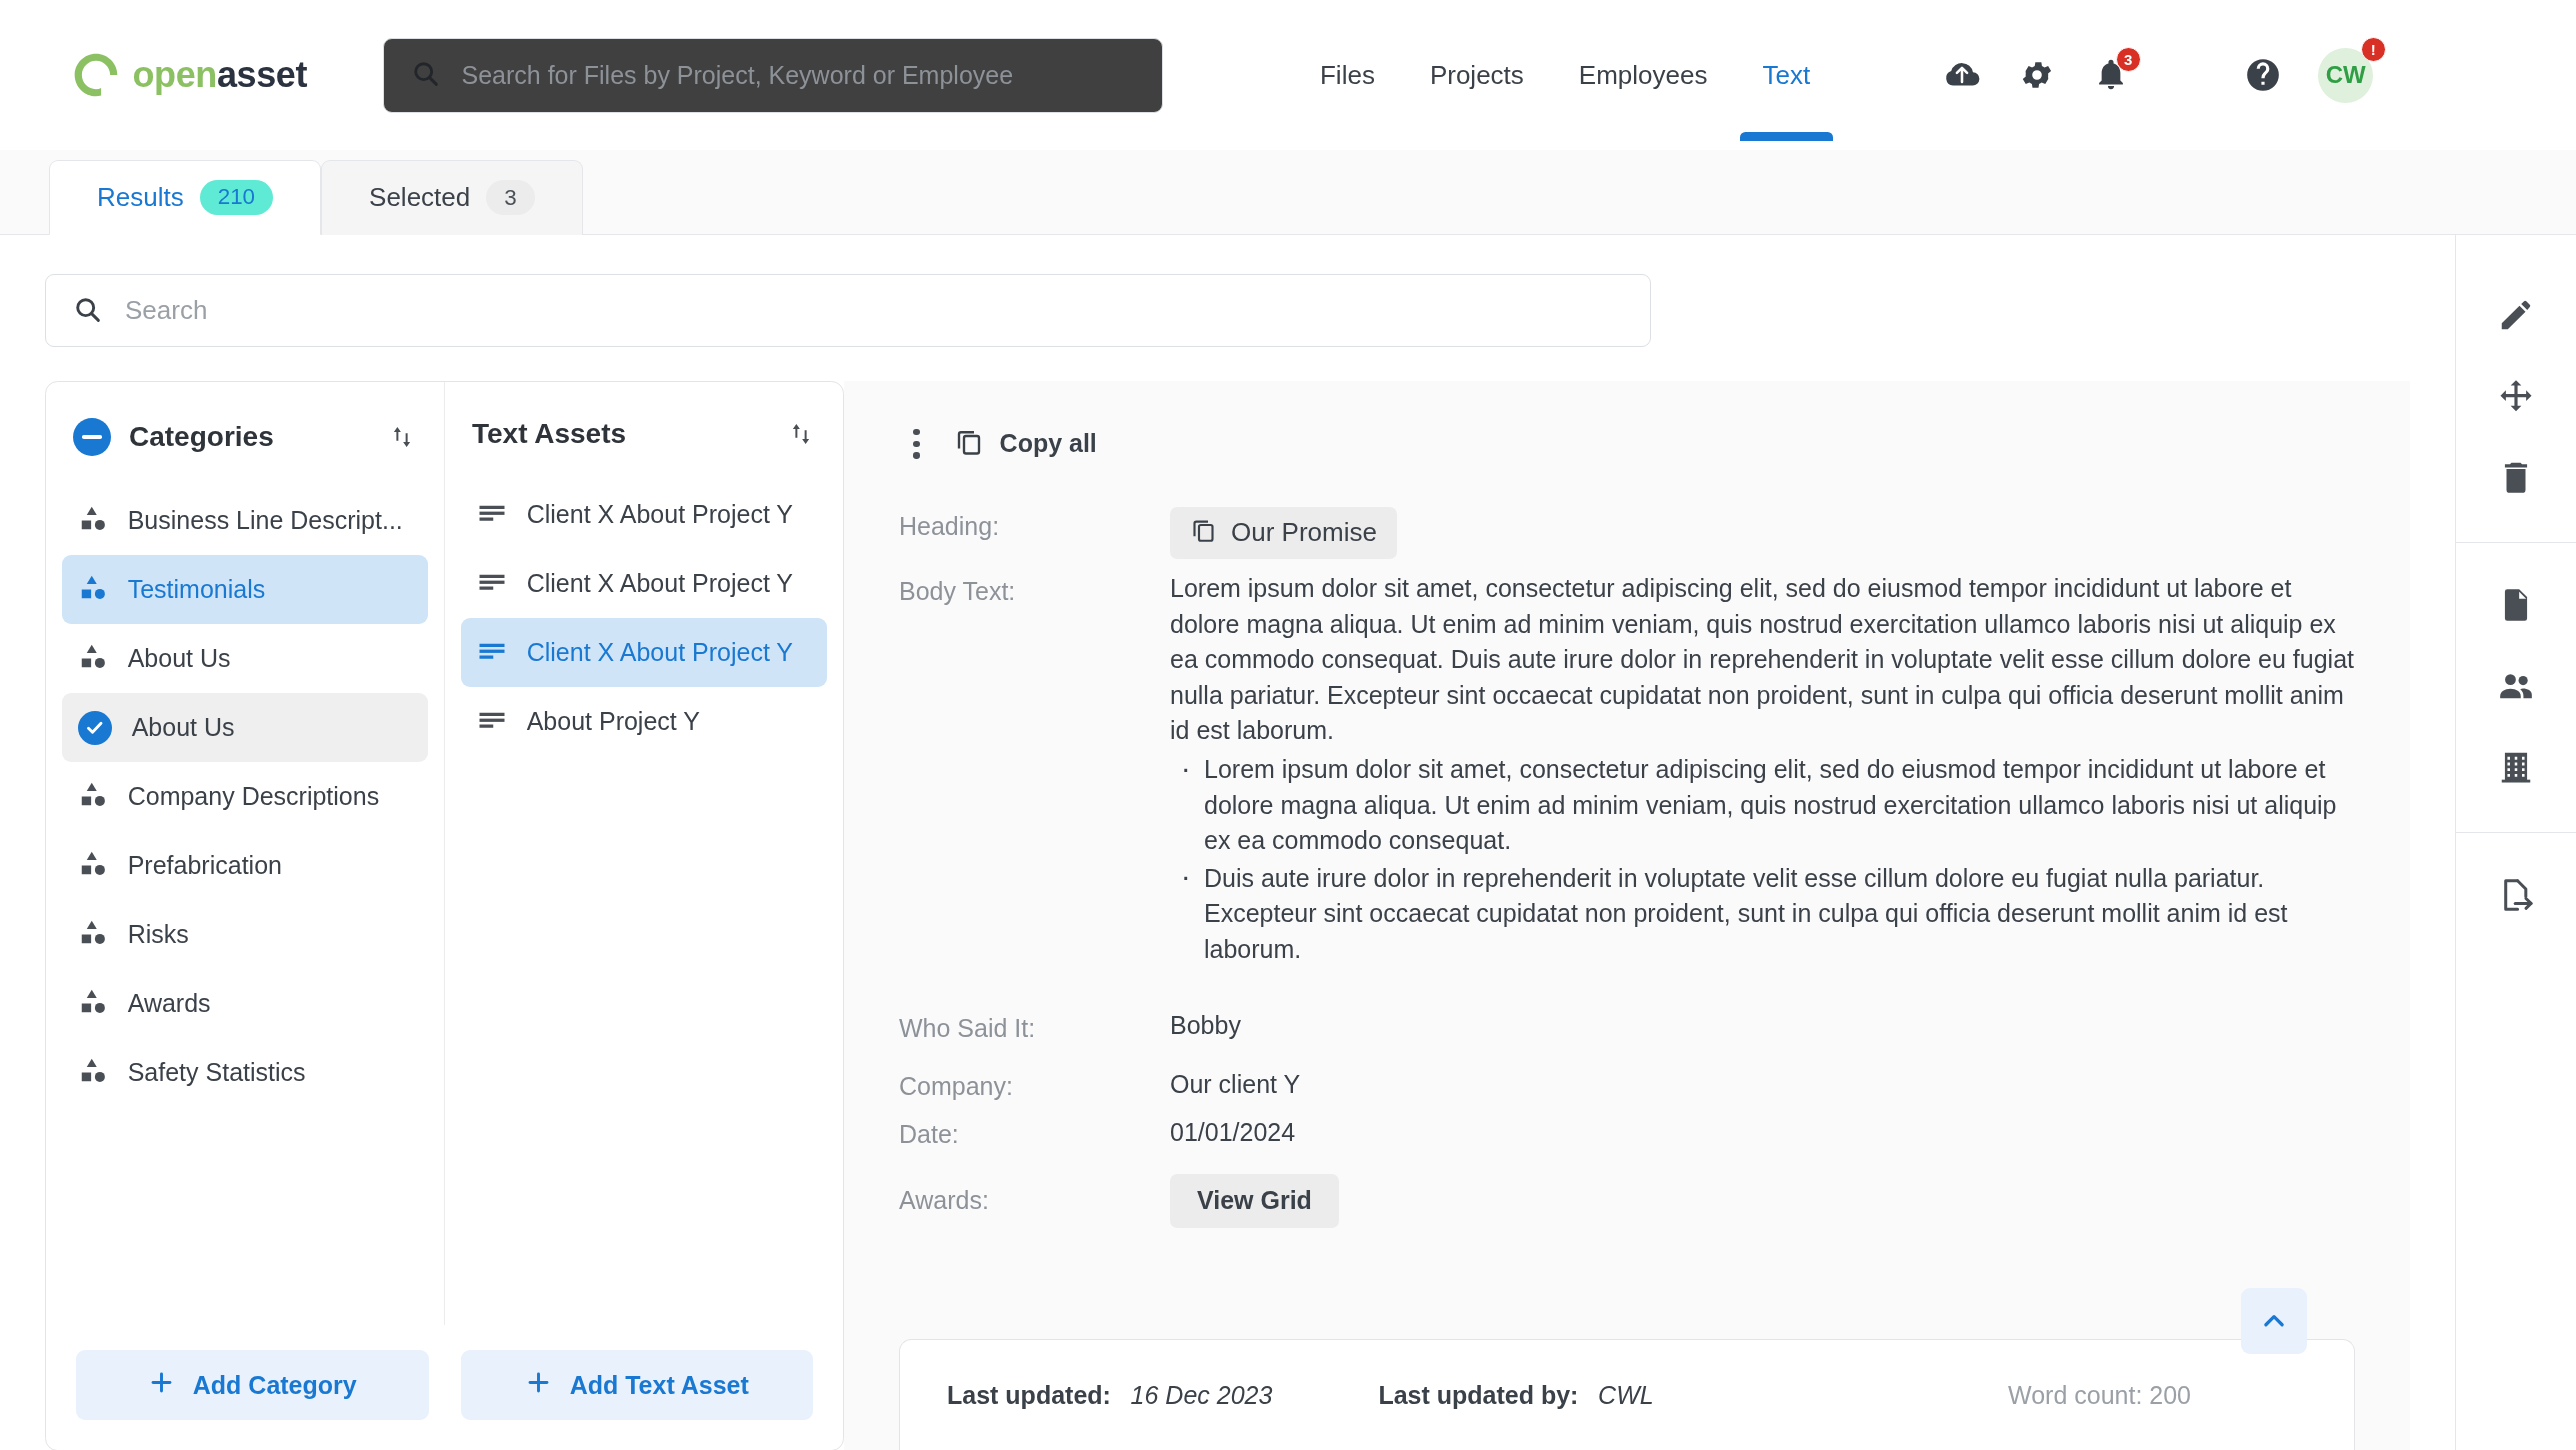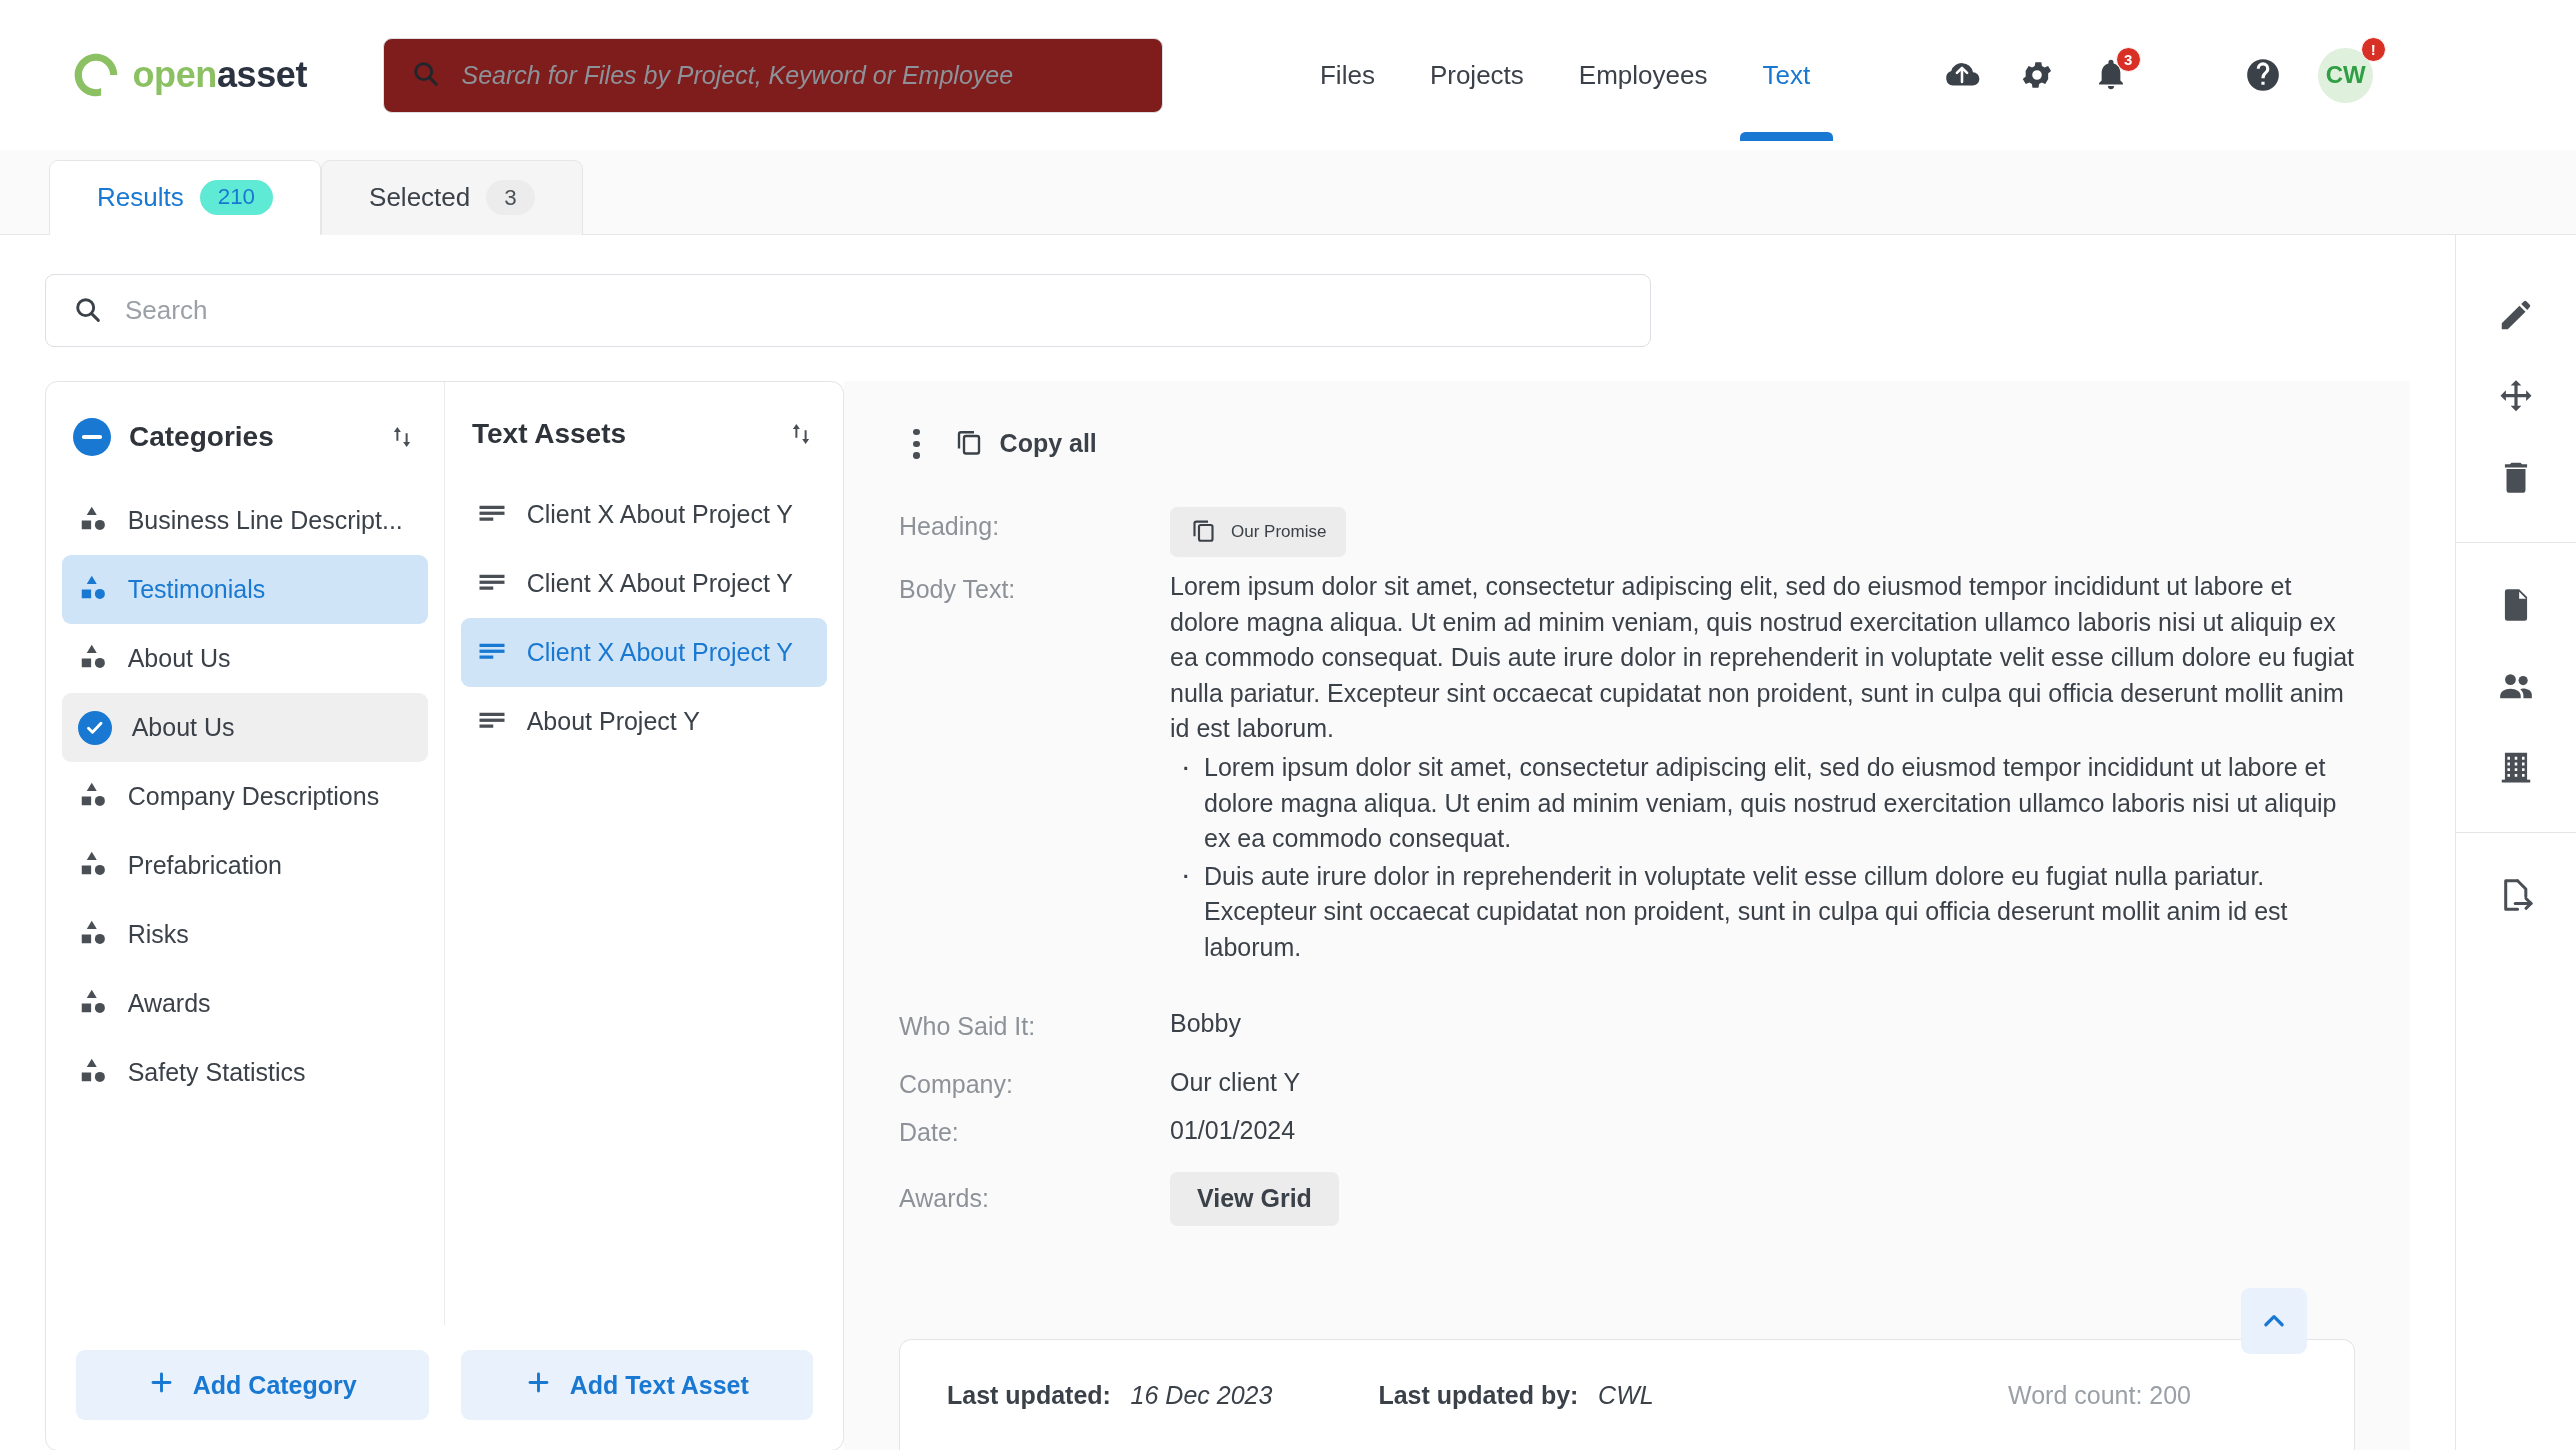--- a/index.html
+++ b/index.html
@@ -26,22 +26,21 @@
   .logo-asset { color: #2b3341; }
 
   .global-search {
     margin-left: 76px;
     width: 780px; height: 75px;
     border: 0.9px solid #dcdfe3;
     border-radius: 9px;
     display: flex; align-items: center;
     padding: 16px 27px;
     gap: 21.5px;
-    background: #7f1d1d;
-    font-style: italic;
+    background: #404040;
   }
   .global-search .ph { color: #8d9299; font-size: 25px; }
 
   .mainnav { display: flex; align-items: center; gap: 55px; margin-left: 157px; }
   .navitem {
     font-size: 26px; color: #3b4149; position: relative;
     padding: 50px 0; cursor: pointer;
   }
   .navitem.active { color: #1878d2; }
   .navitem.active::after {
@@ -151,21 +150,21 @@
     display: flex; align-items: center; gap: 16px; margin-left: 19.7px;
     font-size: 25px; font-weight: 700; color: #3b4149; cursor: pointer;
   }
 
   .field { display: flex; margin-bottom: 12.5px; gap: 44px; }
   .flabel { width: 227px; flex-shrink: 0; color: #8d9299; font-size: 25px; padding-top: 5.4px; }
   .fvalue { font-size: 25px; color: #3b4149; line-height: 1.42; }
   .chip {
     display: inline-flex; align-items: center; gap: 14.3px;
     background: #ececec; border-radius: 7.2px; padding: 9px 19.7px;
-    font-size: 17px; color: #3b4149; cursor: pointer; text-align: right;
+    font-size: 26px; color: #3b4149; cursor: pointer; text-align: right;
   }
   .bodytext { max-width: 1270px; }
   .bodytext p { margin-bottom: 3.6px; }
   .bullets { list-style: none; margin-top: 3.6px; }
   .bullets li { position: relative; padding-left: 34px; margin-bottom: 1.8px; }
   .bullets li::before {
     content: "\00B7"; position: absolute; left: 10.7px; top: -5.4px;
     font-size: 30px; color: #3b4149;
   }
   .greybtn {

